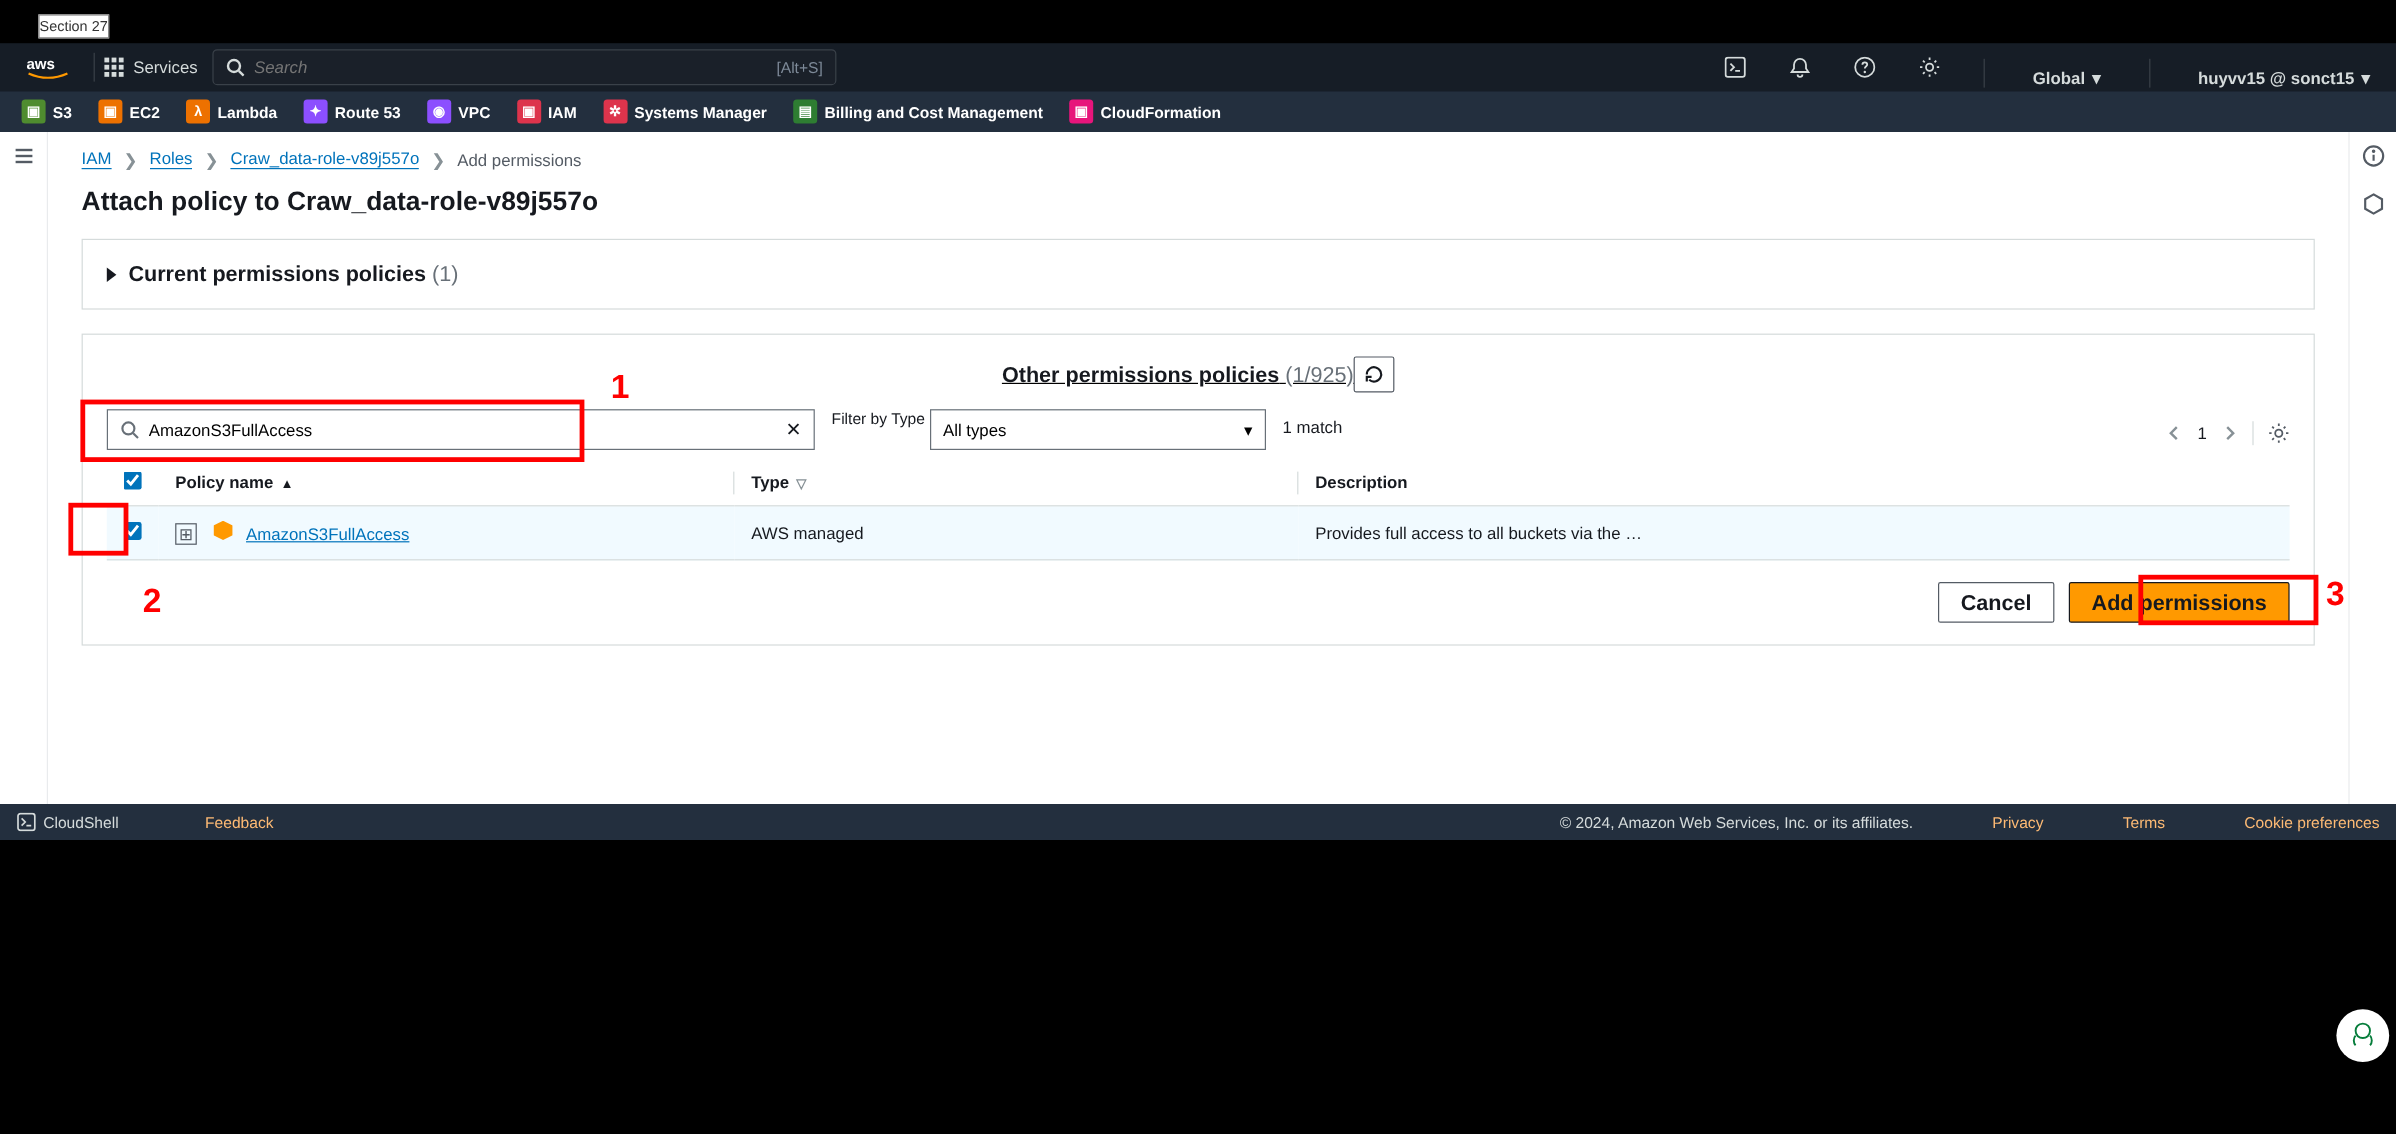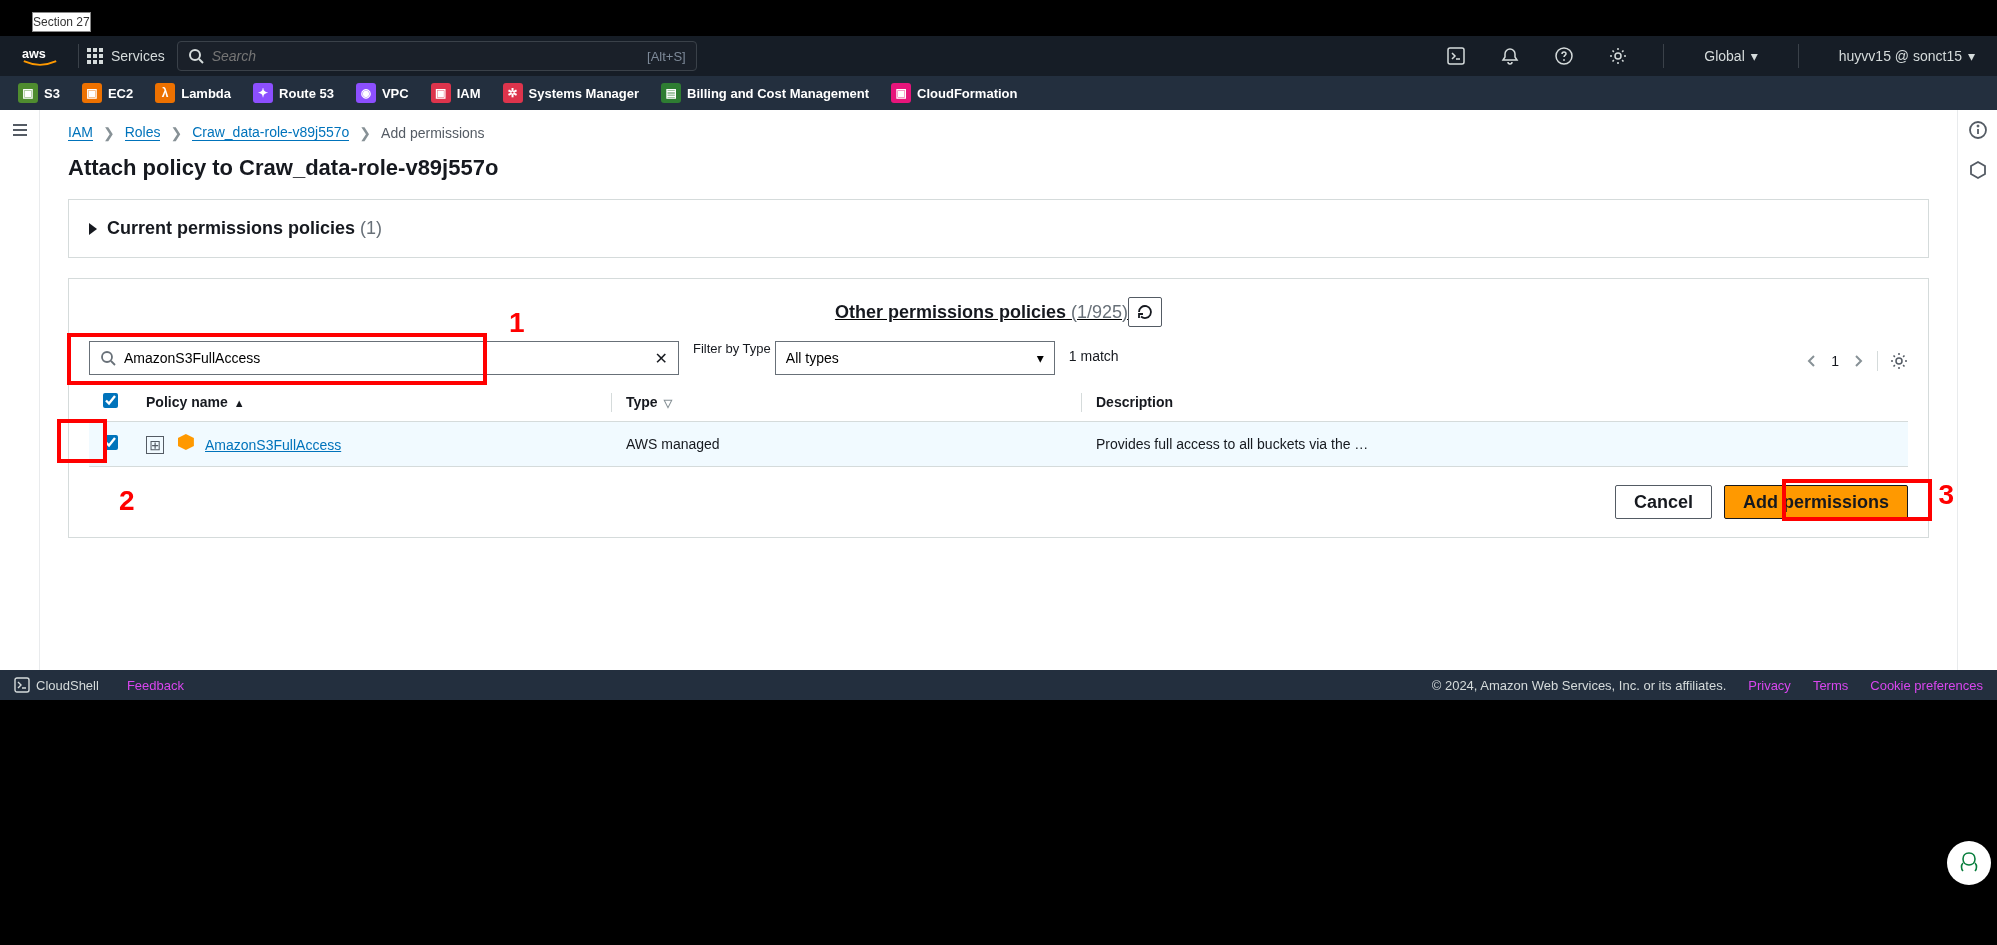--- a/index.html
+++ b/index.html
@@ -10,21 +10,21 @@
 
 .topnav { background:#161d26; height:40px; display:flex; align-items:center; color:#d5dbdb; font-size:14px; padding:0 10px; margin-top:36px;}
 .aws-logo { width:36px; margin:0 12px; fill:#ff9900;}
 .topnav .divider { width:1px; height:24px; background:#3a4149; margin:0 8px;}
 .services { display:flex; align-items:center; gap:8px; cursor:pointer;}
 .grid-icon { width:16px; height:16px; display:grid; grid-template-columns:repeat(3,4px); grid-template-rows:repeat(3,4px); gap:2px;}
 .grid-icon span{background:#d5dbdb;}
 .search-wrap { display:flex; align-items:center; background:#1a2029; border:1px solid #3a4149; border-radius:4px; height:30px; margin-left:12px; padding:0 10px; width:520px; justify-content:space-between;}
 .search-wrap input { background:transparent; border:none; color:#d5dbdb; outline:none; font-style:italic; width:300px; font-size:14px;}
 .search-wrap .hint { color:#7d8998; font-size:13px;}
-.topnav-right { margin-left:auto; display:flex; align-items:center; gap:20px;}
+.topnav-right { margin-left:auto; display:flex; align-items:flex-end; gap:20px;font-weight:bold;}
 .topnav-right .icon-btn { width:34px; height:34px; display:flex; align-items:center; justify-content:center; cursor:pointer;}
 .topnav-right svg{stroke:#d5dbdb; fill:none;}
 .region, .account { padding:0 12px; cursor:pointer; display:flex; align-items:center; gap:6px; font-size:14px;}
 
 .favbar { background:#232f3e; height:34px; display:flex; align-items:center; padding:0 10px; gap:6px;}
 .favbar .fav { display:flex; align-items:center; gap:6px; padding:4px 8px; color:#fff; font-size:13px; font-weight:bold; cursor:pointer;}
 .favbar .fav .ficon{ width:20px; height:20px; border-radius:3px; display:flex; align-items:center; justify-content:center; font-size:12px; color:#fff; font-weight:bold;}
 
 .body-row { display:flex; background:#fff; min-height:560px; }
 .side-toggle { width:40px; border-right:1px solid #e9ebed; display:flex; justify-content:center; padding-top:10px; cursor:pointer;}
@@ -81,21 +81,21 @@
 .btn{height:34px; padding:0 18px; font-size:18px; font-weight:700; border-radius:2px; cursor:pointer; display:flex; align-items:center;}
 .btn-cancel{background:#fff; border:1px solid #545b64; color:#16191f;}
 .btn-primary{background:#ff9900; border:1px solid #16191f; color:#16191f;}
 
 .annot{position:absolute; border:4px solid #ff0000; pointer-events:none;}
 .annot-num{position:absolute; color:#ff0000; font-size:28px; font-weight:700;}
 
 .bottombar{background:#232f3e; height:30px; display:flex; align-items:center; color:#d5dbdb; font-size:13px; padding:0 14px;}
 .bottombar .left{display:flex; align-items:center; gap:28px;}
 .bottombar .right{margin-left:auto; display:flex; gap:22px;}
-.bottombar a{color:#d946ef; text-decoration:none; cursor:pointer;}
+.bottombar a{color:#fdba74; text-decoration:none; cursor:pointer;margin-left:44px;}
 
 .green-badge{position:absolute; right:6px; bottom:60px; width:44px; height:44px; background:#fff; border-radius:50%; box-shadow:0 2px 6px rgba(0,0,0,0.3); display:flex; align-items:center; justify-content:center;}
 .green-badge svg{stroke:#067d3b;}
 </style>
 </head>
 <body>
 
 <div class="outer-frame">
   <div class="section-tab">Section 27</div>
 

